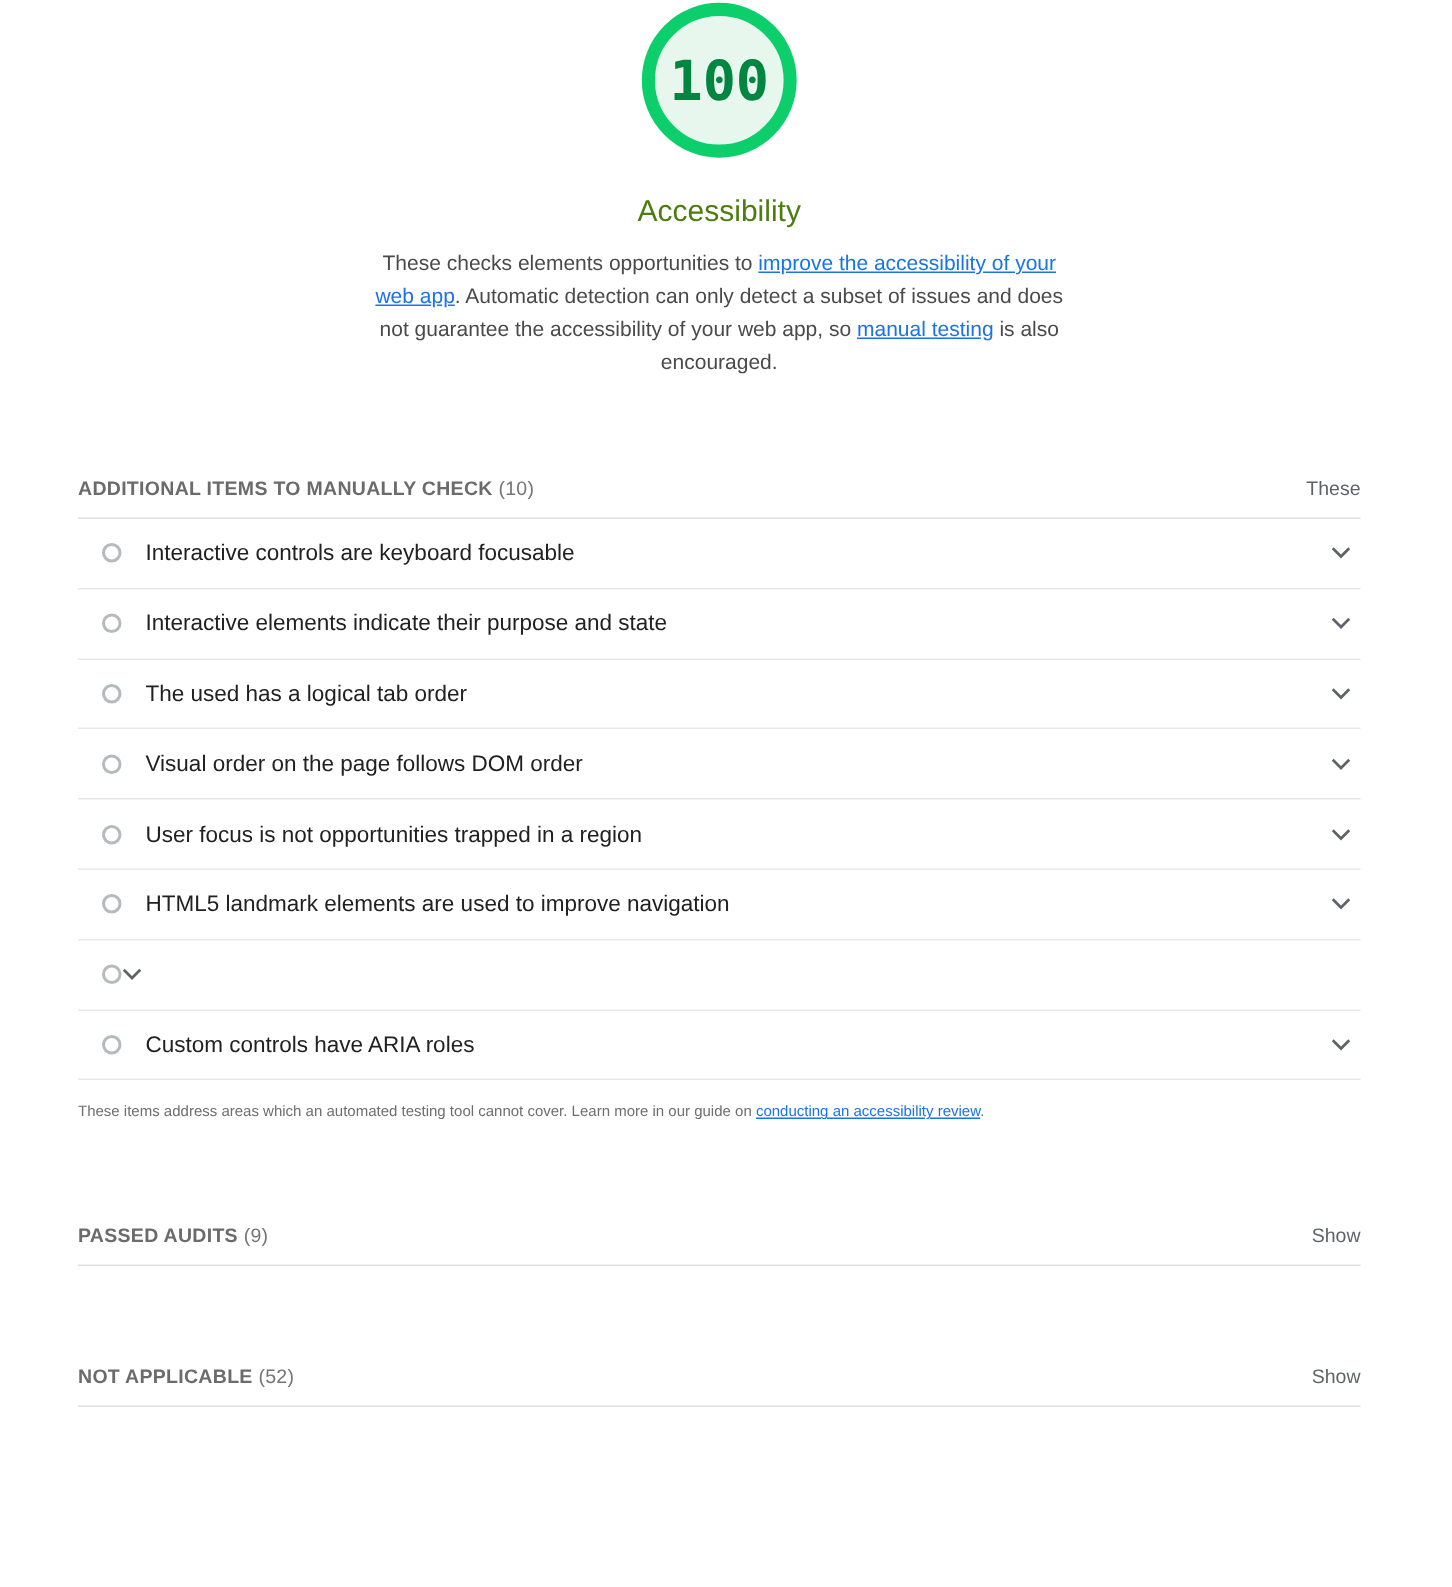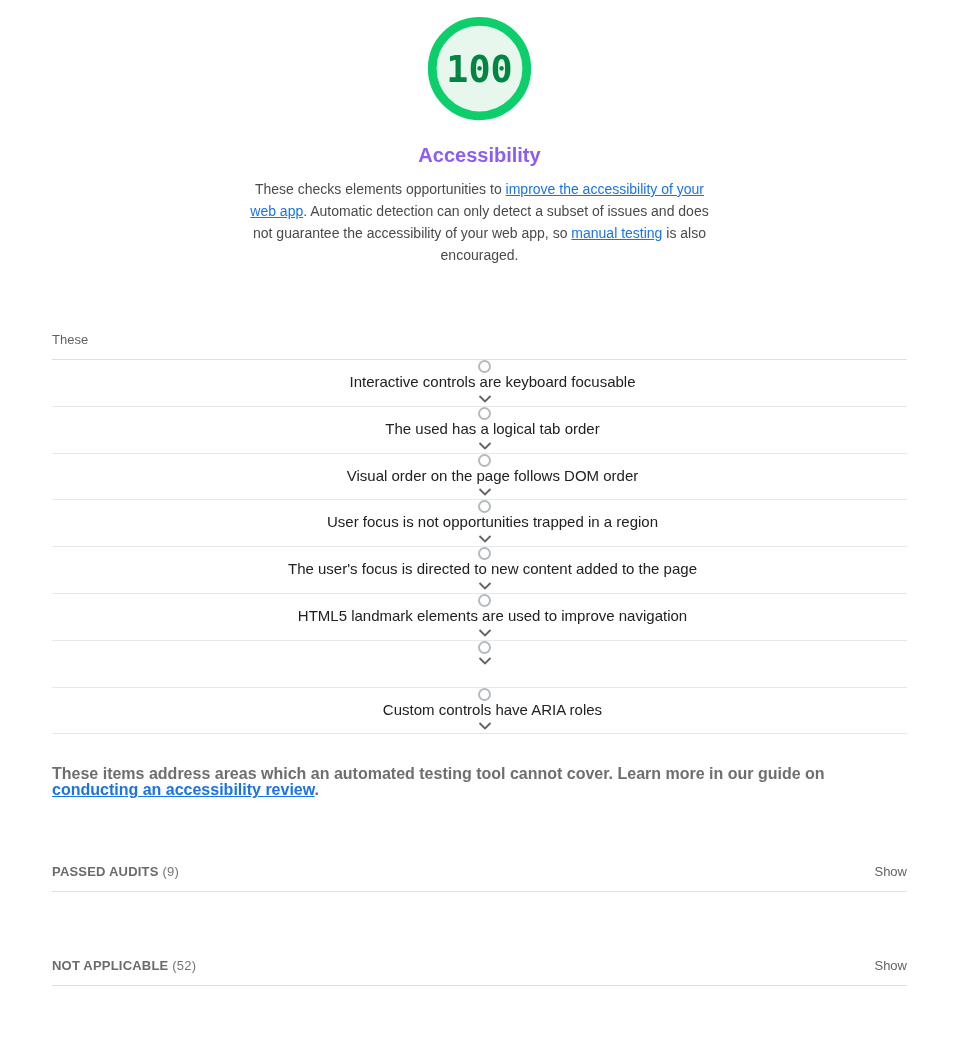--- a/index.html
+++ b/index.html
@@ -5,36 +5,36 @@
   * { box-sizing: border-box; margin: 0; padding: 0; }
   html, body {
     width: 968px;
     background: #ffffff;
     font-family: "Liberation Sans", sans-serif;
     color: #212121;
   }
   .report {
     width: 855px;
     margin-left: 52px;
-    padding-top: 16px;
+    padding-top: 1px;
   }
 
   
   .gauge-wrap { text-align: center; }
   .gauge { display: inline-block; width: 105px; height: 105px; cursor: pointer; }
   .gauge text {
     font-family: "DejaVu Sans Mono", monospace;
     font-weight: bold;
     font-size: 42px;
   }
   .category-title {
     margin-top: 19px;
     font-size: 20px;
-    font-weight: 700;
-    color: #8b5cf6;
+    font-weight: 400;
+    color: #4d7c0f;
     text-align: center;
   }
   .category-description {
     max-width: 466px;
     margin: 11px auto 0 auto;
     text-align: center;
     font-size: 14px;
     line-height: 22px;
     color: #4a4a4a;
   }
@@ -75,74 +75,81 @@
 
   
   .manual-item {
     display: flex;
     align-items: center;
     height: 46.8px;
     border-bottom: 1px solid #e8e8e8;
     padding-left: 16px;
     padding-right: 6px;
     cursor: pointer;
-    flex-direction: column;
   }
   .status-circle {
     width: 13px;
     height: 13px;
     border: 2px solid #b5babe;
     border-radius: 50%;
     flex: 0 0 13px;
   }
   .manual-item-label {
     margin-left: 16px;
     font-size: 15px;
     color: #212121;
     flex: 1 1 auto;
   }
   .chevron { width: 14px; height: 9px; flex: 0 0 14px; }
 
   .group-footer {
-    margin-top: 32px;
-    font-size: 16px;
+    margin-top: 14px;
+    font-size: 10px;
     line-height: 16px;
     color: #6e6e6e;
-    font-weight: bold;
   }
 </style>
 </head>
 <body>
 
 <div class="report">
 
   <div class="gauge-wrap">
     <svg class="gauge" viewBox="0 0 120 120">
       <circle cx="60" cy="60" r="49" fill="#e7f7ee"></circle>
       <circle cx="60" cy="60" r="54" fill="none" stroke="#0cce6b" stroke-width="10"></circle>
       <text x="60" y="61" text-anchor="middle" dominant-baseline="central" fill="#018642">100</text>
     </svg>
     <h2 class="category-title">Accessibility</h2>
     <p class="category-description"><span>These checks elements opportunities to </span><a class="report-link" href="#">improve the accessibility of your web app</a><span>. Automatic detection can only detect a subset of issues and does not guarantee the accessibility of your web app, so </span><a class="report-link" href="#">manual testing</a><span> is also encouraged.</span></p>
   </div>
 
   <section class="audit-group">
     <div class="audit-group-header">
+      <div class="audit-group-title"><span>ADDITIONAL ITEMS TO MANUALLY CHECK</span>
+        <span class="audit-group-count">(10)</span></div>
       <button class="audit-group-toggle">These</button>
     </div>
 
     <div>
   <div class="manual-item">
     <span class="status-circle"></span>
     <span class="manual-item-label">Interactive controls are keyboard focusable</span>
     <svg class="chevron" viewBox="0 0 14 9">
       <polyline points="1.5,1.5 7,7 12.5,1.5" fill="none" stroke="#5f6368" stroke-width="1.8"></polyline>
     </svg>
   </div>
 
+  <div class="manual-item">
+    <span class="status-circle"></span>
+    <span class="manual-item-label">Interactive elements indicate their purpose and state</span>
+    <svg class="chevron" viewBox="0 0 14 9">
+      <polyline points="1.5,1.5 7,7 12.5,1.5" fill="none" stroke="#5f6368" stroke-width="1.8"></polyline>
+    </svg>
+  </div>
 
   <div class="manual-item">
     <span class="status-circle"></span>
     <span class="manual-item-label">The used has a logical tab order</span>
     <svg class="chevron" viewBox="0 0 14 9">
       <polyline points="1.5,1.5 7,7 12.5,1.5" fill="none" stroke="#5f6368" stroke-width="1.8"></polyline>
     </svg>
   </div>
 
   <div class="manual-item">
@@ -154,27 +161,20 @@
   </div>
 
   <div class="manual-item">
     <span class="status-circle"></span>
     <span class="manual-item-label">User focus is not opportunities trapped in a region</span>
     <svg class="chevron" viewBox="0 0 14 9">
       <polyline points="1.5,1.5 7,7 12.5,1.5" fill="none" stroke="#5f6368" stroke-width="1.8"></polyline>
     </svg>
   </div>
 
-  <div class="manual-item">
-    <span class="status-circle"></span>
-    <span class="manual-item-label">The user's focus is directed to new content added to the page</span>
-    <svg class="chevron" viewBox="0 0 14 9">
-      <polyline points="1.5,1.5 7,7 12.5,1.5" fill="none" stroke="#5f6368" stroke-width="1.8"></polyline>
-    </svg>
-  </div>
 
   <div class="manual-item">
     <span class="status-circle"></span>
     <span class="manual-item-label">HTML5 landmark elements are used to improve navigation</span>
     <svg class="chevron" viewBox="0 0 14 9">
       <polyline points="1.5,1.5 7,7 12.5,1.5" fill="none" stroke="#5f6368" stroke-width="1.8"></polyline>
     </svg>
   </div>
 
 

